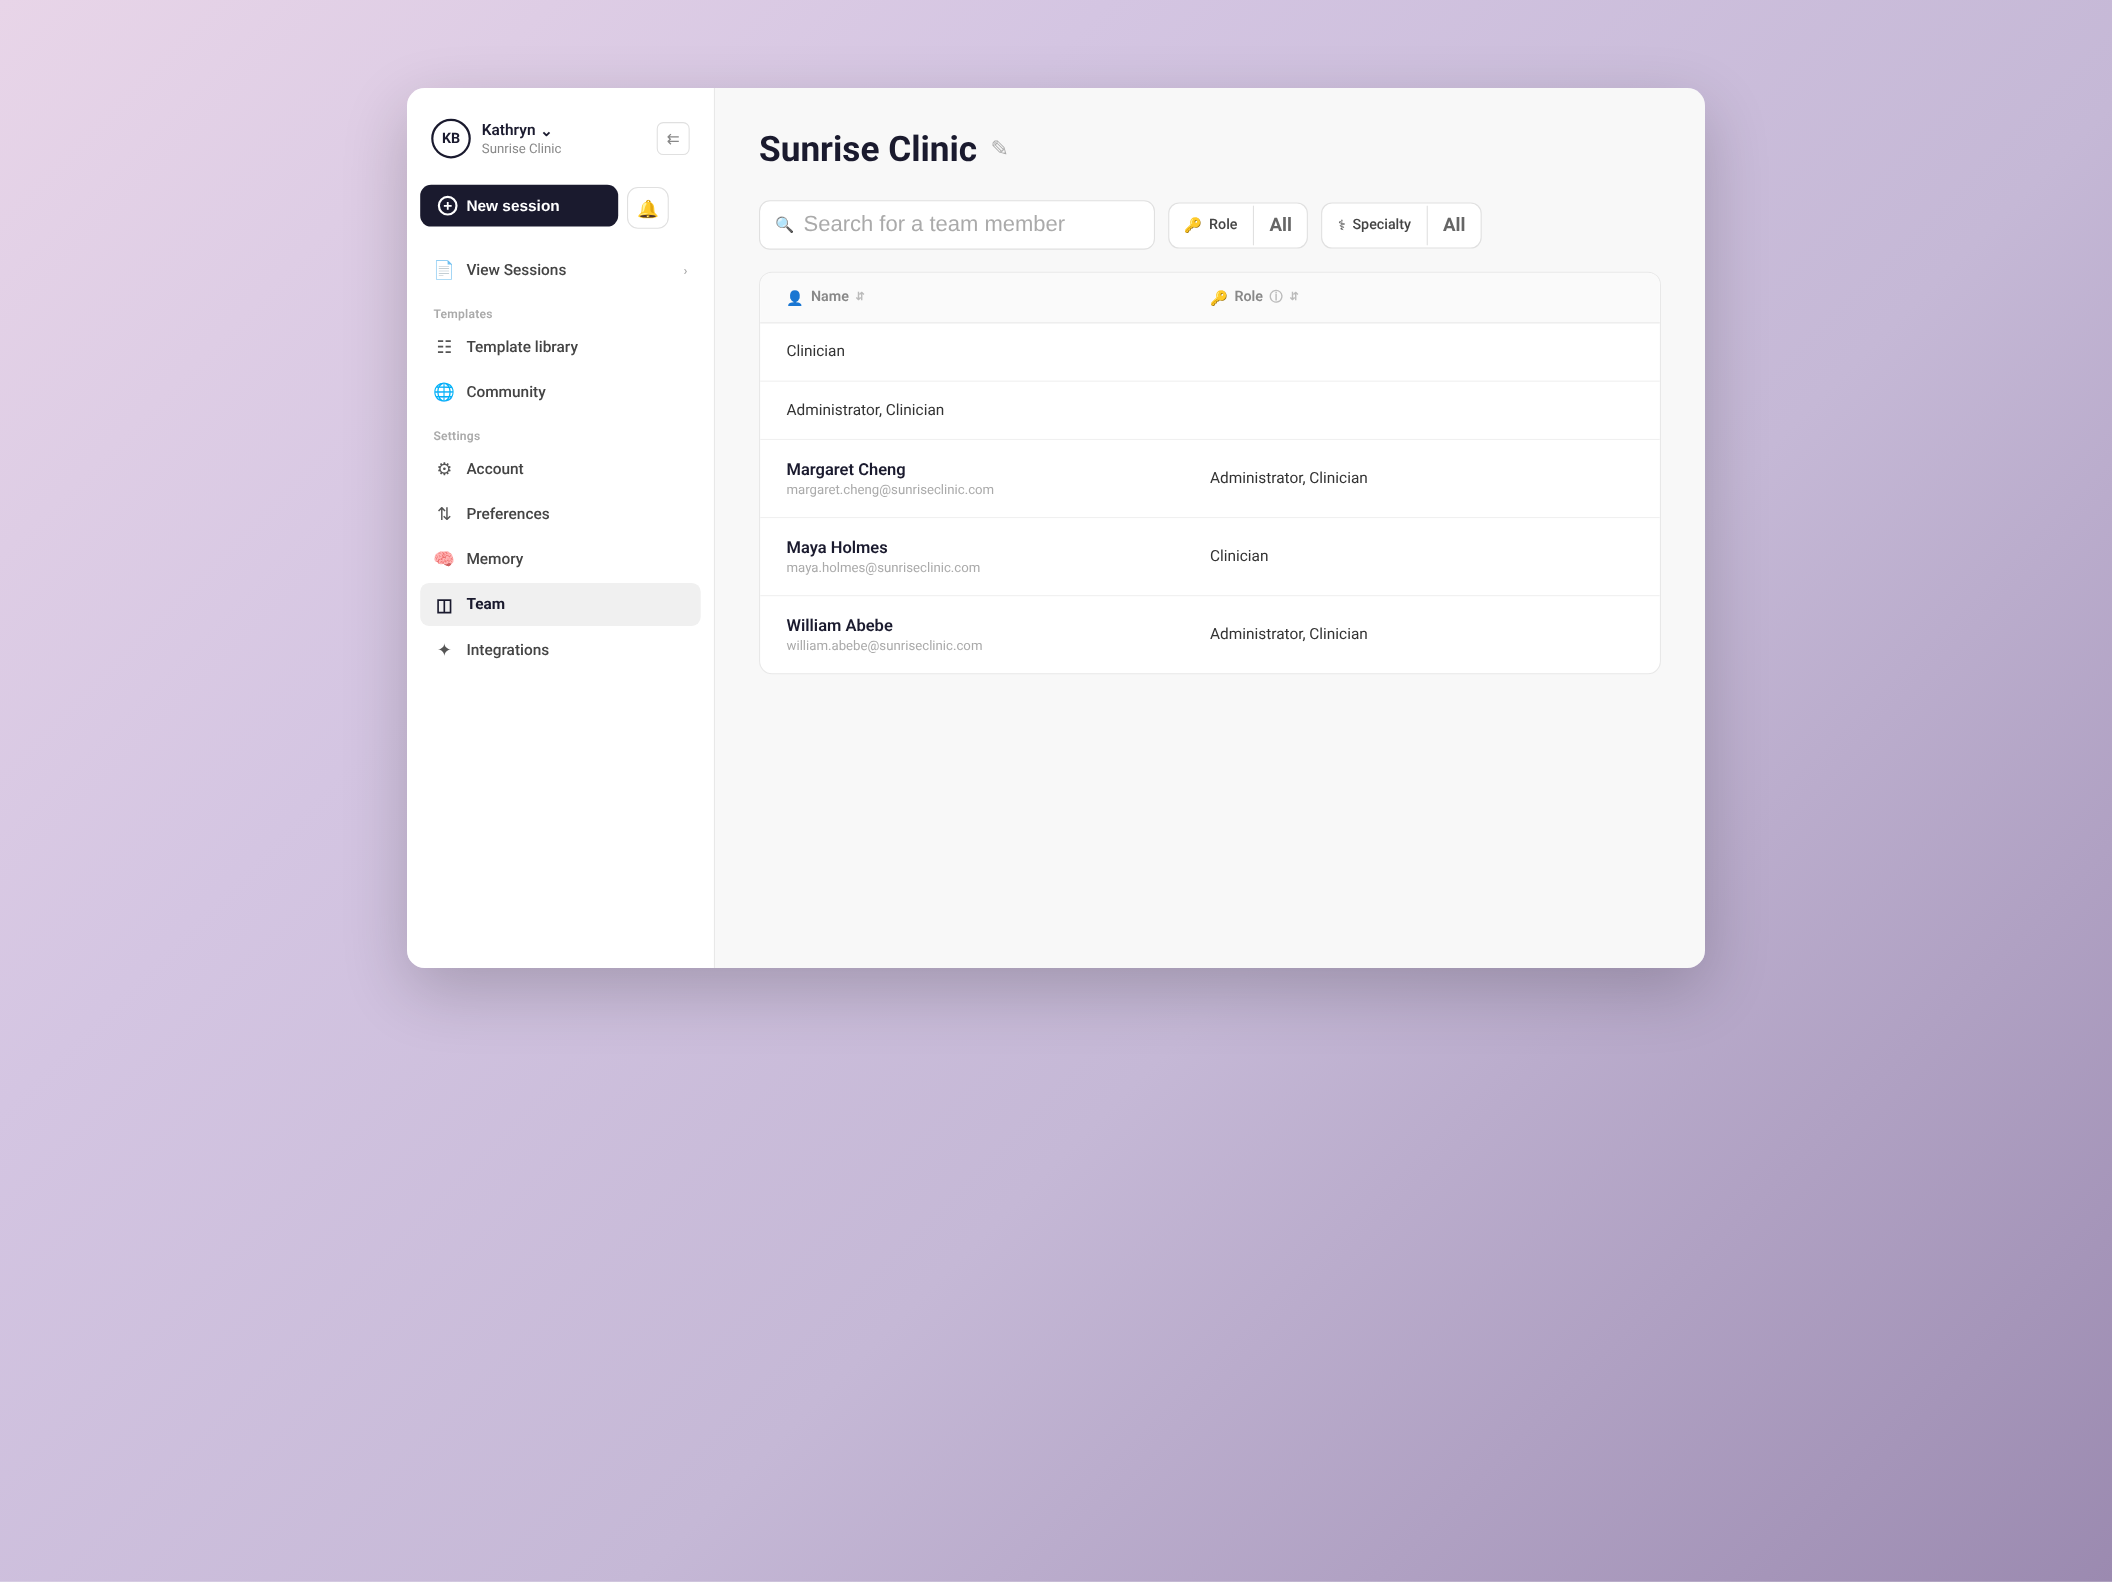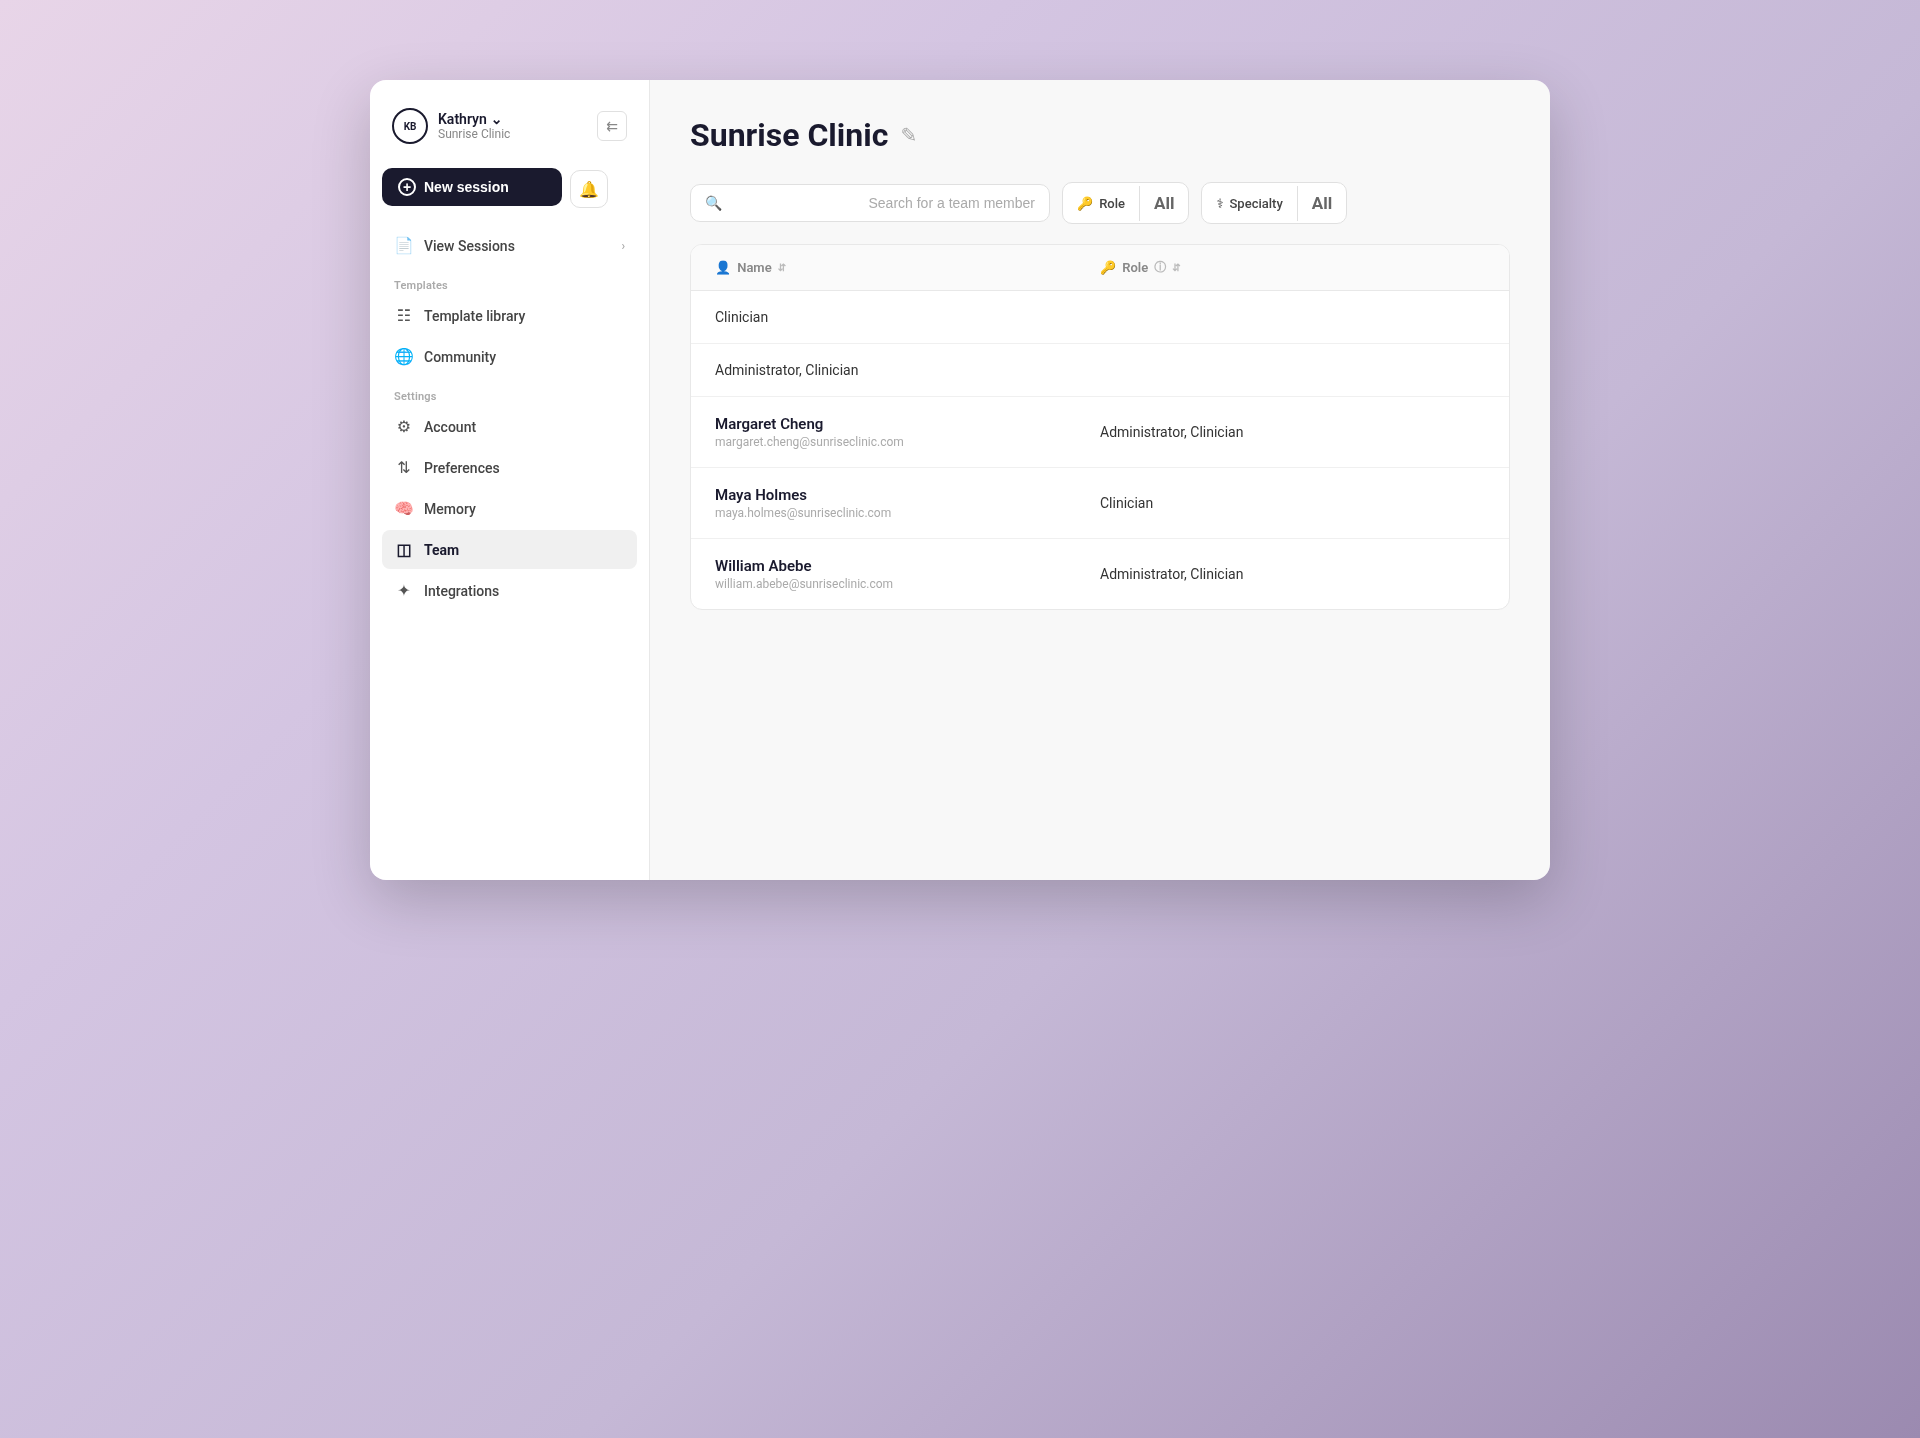--- a/index.html
+++ b/index.html
@@ -50,21 +50,21 @@
     }
 
     .avatar {
       width: 36px;
       height: 36px;
       border-radius: 50%;
       border: 2px solid #1a1a2e;
       display: flex;
       align-items: center;
       justify-content: center;
-      font-size: 10px;
+      font-size: 13px;
       font-weight: 700;
       color: #1a1a2e;
       background: #fff;
     }
 
     .user-name-group {
       display: flex;
       flex-direction: column;
     }
 
@@ -266,25 +266,24 @@
       border: 1px solid #e0e0e0;
       border-radius: 10px;
       padding: 10px 14px;
       background: #fff;
       width: 360px;
     }
 
     .search-box input {
       border: none;
       outline: none;
-      font-size: 14px;
+      font-size: 20px;
       color: #333;
       background: transparent;
       width: 100%;
-      text-align: right;
     }
 
     .search-box input::placeholder {
       color: #aaa;
     }
 
     .search-icon {
       color: #aaa;
       font-size: 14px;
     }

